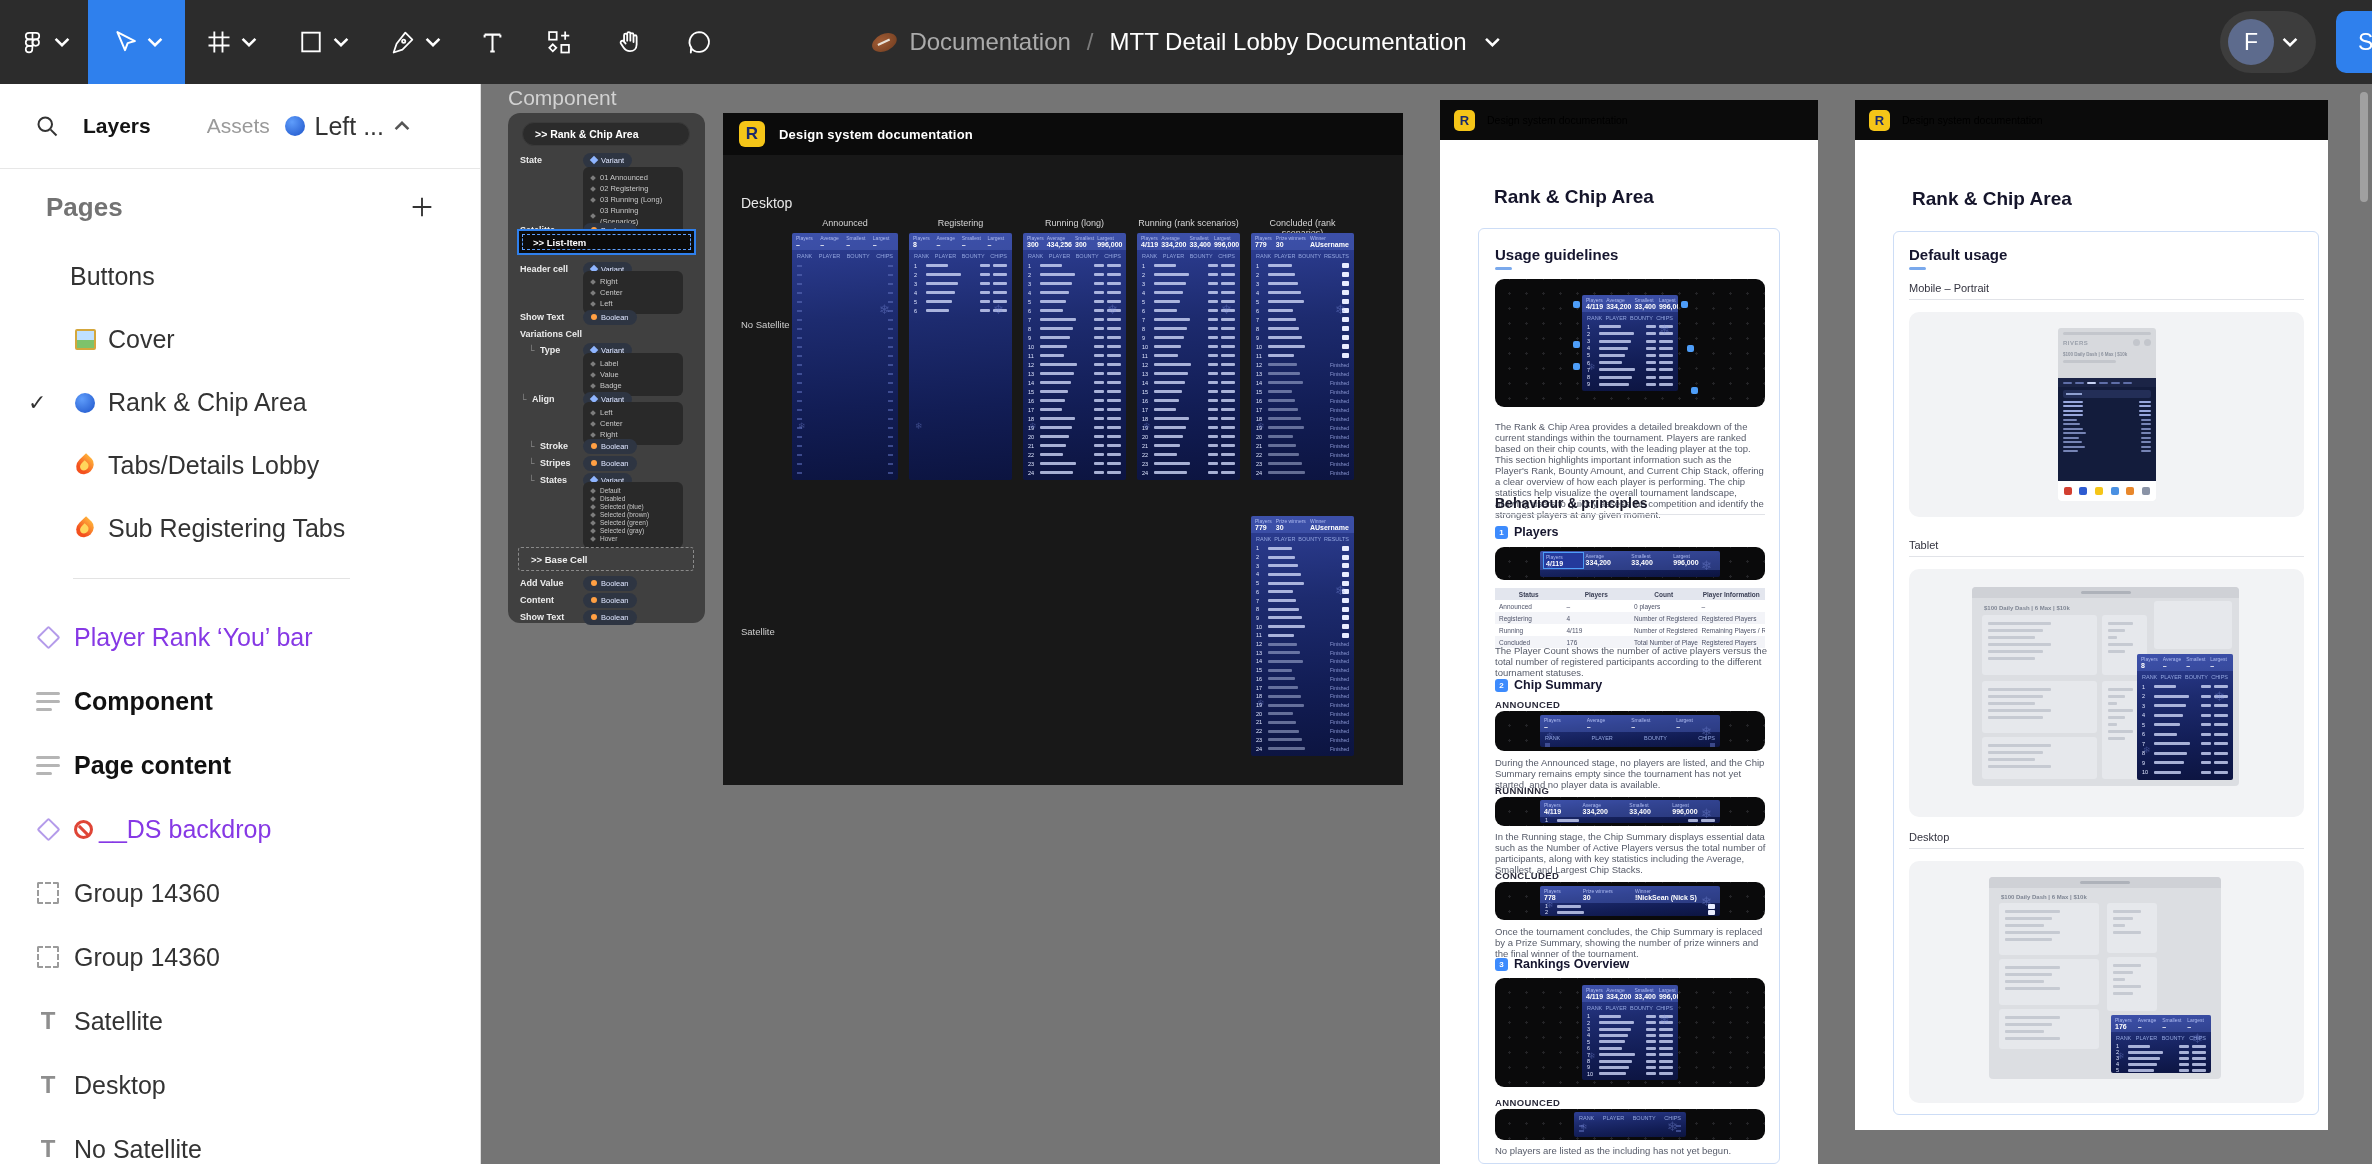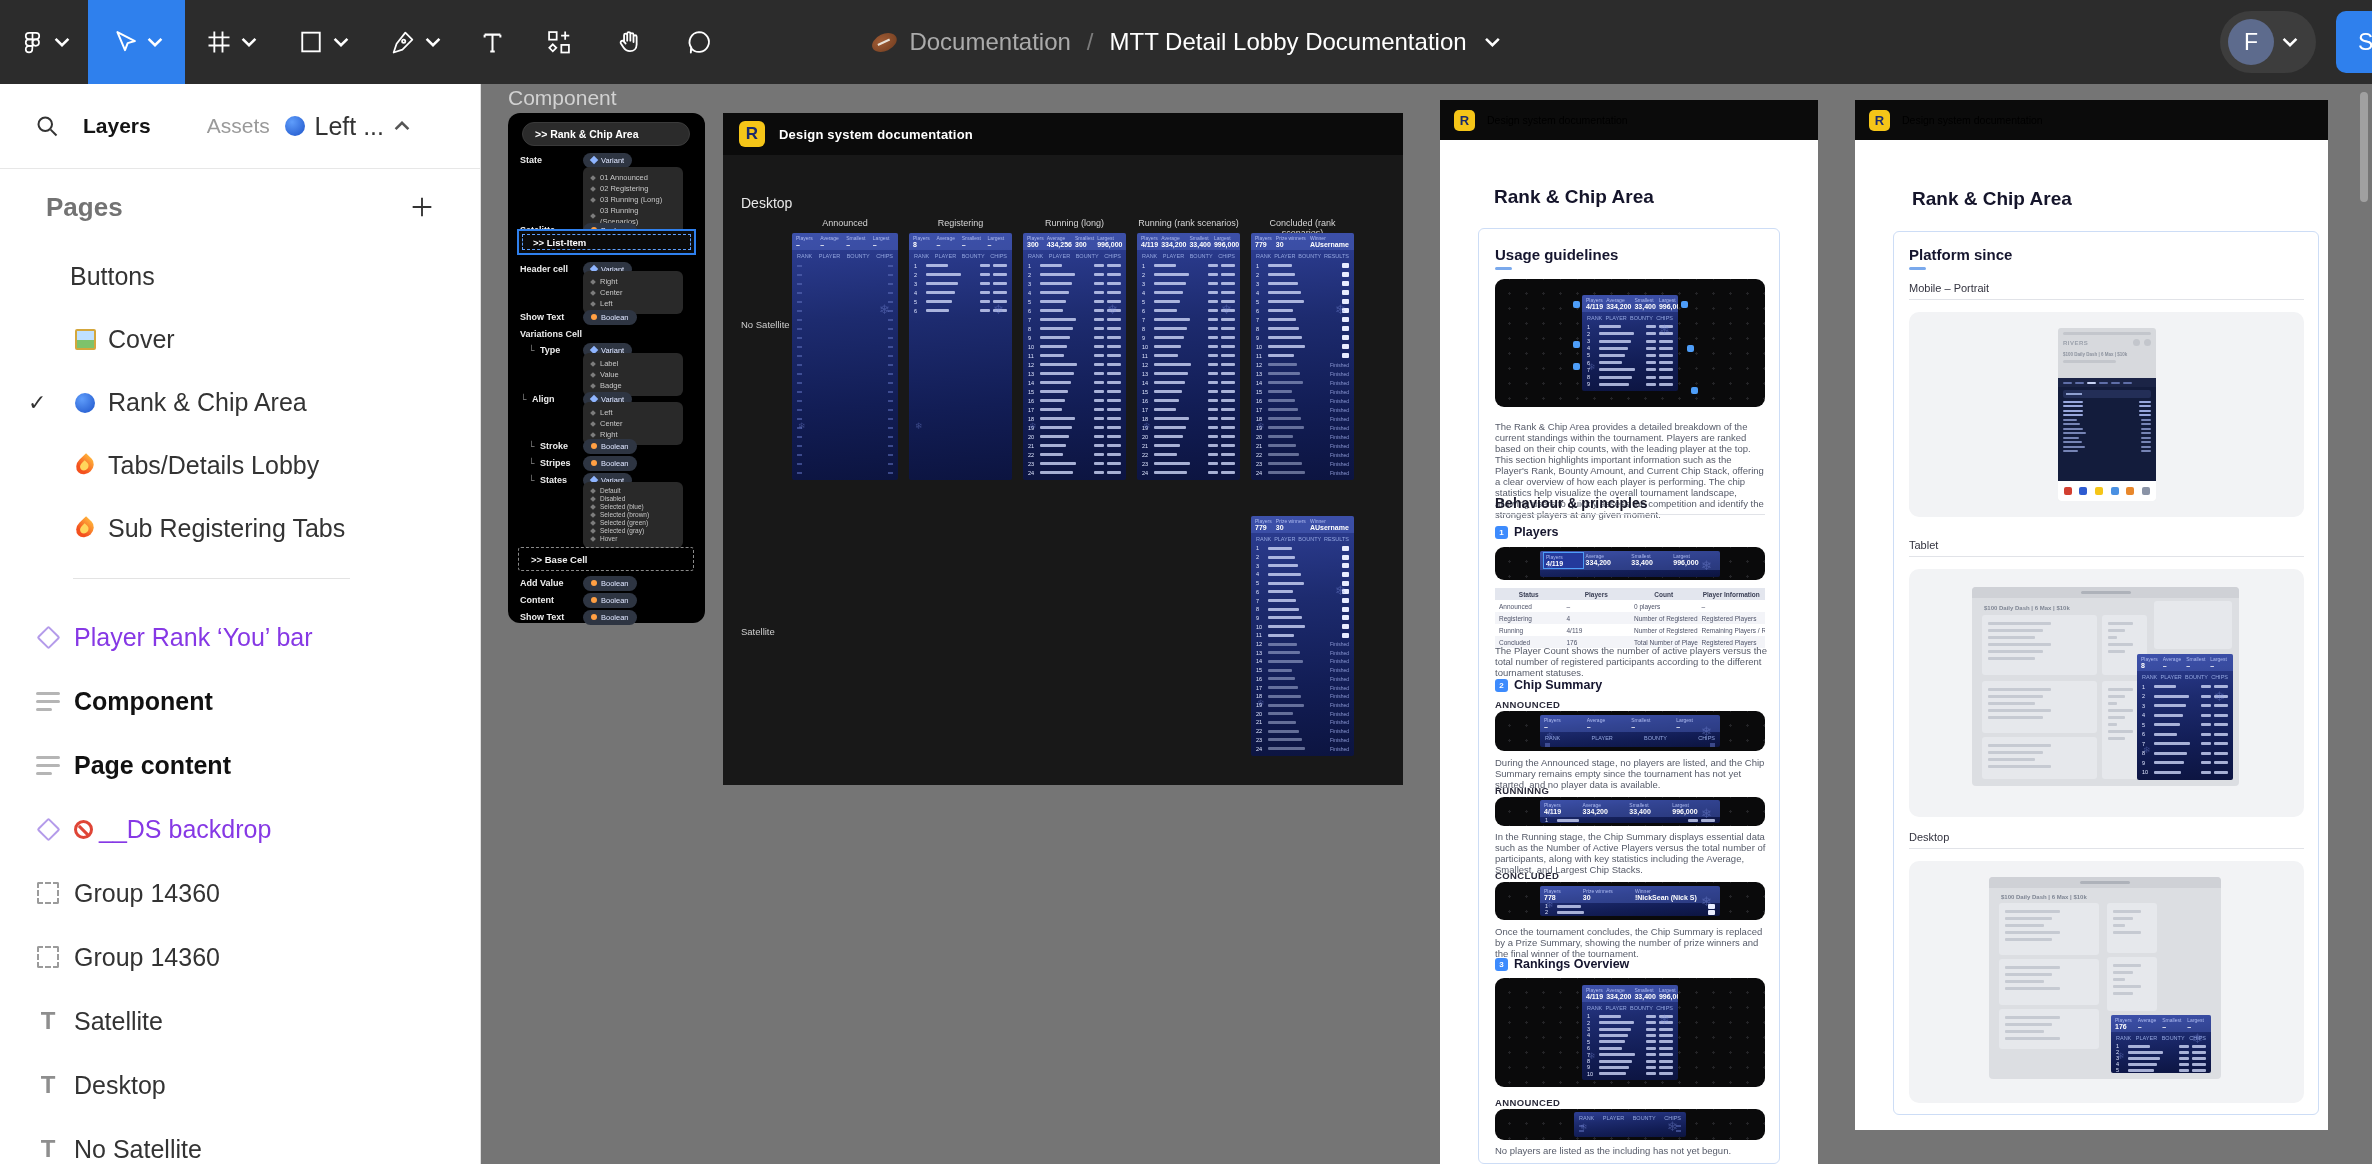--- a/index.html
+++ b/index.html
@@ -70,21 +70,21 @@
              border-radius:0 50% 50% 50%; transform:rotate(45deg); position:relative; }
   .ic-fire::after { content:""; position:absolute; left:4px; top:6px; width:8px; height:9px;
              background:#ffd65c; border-radius:0 50% 50% 50%; }
 
   
   .canvas { position:absolute; left:481px; top:84px; right:0; bottom:0; background:#757575; overflow:hidden; }
   .scrollthumb { position:absolute; right:4px; top:8px; width:8px; height:110px; background:#a8a8a8; border-radius:4px; opacity:.85; }
 
   
   .f1-label { position:absolute; left:27px; top:2px; font-size:21px; color:#d2d2d2; }
-  .f1 { position:absolute; left:27px; top:29px; width:197px; height:510px; background:#000000; border-radius:12px; }
+  .f1 { position:absolute; left:27px; top:29px; width:197px; height:510px; background:#404040; border-radius:12px; }
   .f1-pill { position:absolute; left:14px; top:9px; width:168px; height:24px; background:#2b2b2b; border:1px solid #3a3a3a;
              border-radius:13px; color:#fff; font-size:10.5px; font-weight:bold; display:flex; align-items:center; padding-left:12px; }
   .cprop { position:absolute; left:12px; right:8px; height:16px; display:flex; align-items:center; }
   .cprop .lab { font-size:9px; font-weight:600; color:#ececec; }
   .cprop .lab .tree { color:#8a8a8a; margin-right:3px; font-weight:400; }
   .cbadge { position:absolute; left:63px; height:15px; border-radius:8px; background:#2e3542; display:flex; align-items:center;
             gap:4px; padding:0 8px; }
   .cbadge .bi-v { width:6px; height:6px; background:#8fb5ff; transform:rotate(45deg); }
   .cbadge .bi-b { width:6px; height:6px; background:#ff9f43; border-radius:50%; }
   .cbadge .bt { font-size:7.5px; color:#dfe6ff; }
@@ -1809,21 +1809,21 @@
     </div>
   </div>
 
   <div class="wframe" id="frame4" style="left:1374px; top:16px; width:473px; height:1030px;">
     <div class="wf-head">
       <span class="rlogo">R</span>
       <span class="ht">Design system  documentation</span>
     </div>
     <div class="wf-title" style="left:57px; top:88px">Rank &amp; Chip Area</div>
     <div class="card" style="left:38px; top:131px; width:426px; height:884px">
-      <div class="card-title" style="left:15px; top:14px">Platform since</div>
+      <div class="card-title" style="left:15px; top:14px">Default usage</div>
       <div class="card-underline" style="left:15px; top:35px"></div>
 
       <div class="sublab" style="left:15px; top:50px">Mobile – Portrait</div>
       <div class="hr" style="left:15px; top:67px; width:395px"></div>
       <div class="graybox" style="left:15px; top:80px; width:395px; height:205px">
         <div class="phone" style="left:149px; top:16px">
           <div class="ph-top">
             <div class="ph-statusbar"></div>
             <div class="ph-brandrow">
               <span class="ph-brand">RIVERS</span>

